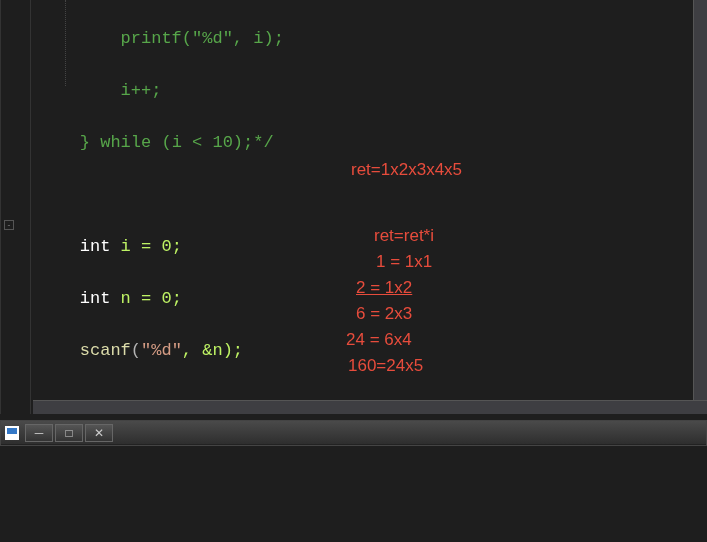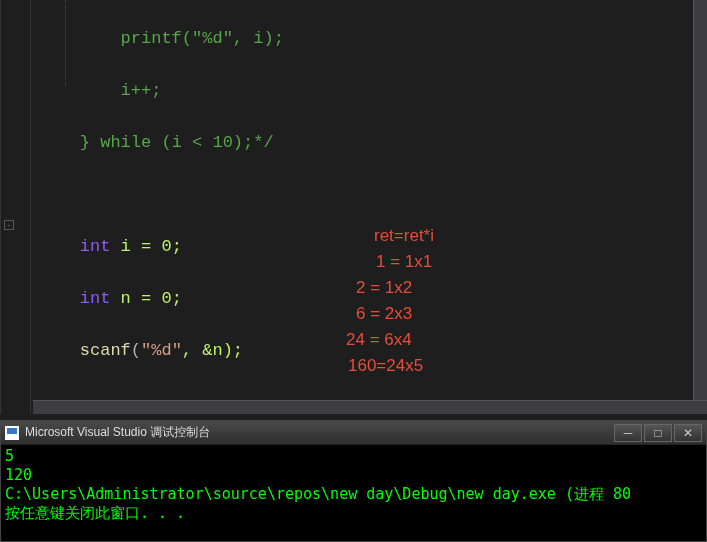--- a/index.html
+++ b/index.html
@@ -43,21 +43,21 @@
       padding-left: 38px;
       padding-top: 0;
       font-size: 17px;
       line-height: 26px;
       color: #d4d4d4;
       white-space: pre;
       position: relative;
     }
     .line { height: 26px; }
     .comment { color: #57a64a; }
-    .keyword { color: #8b5cf6; }
+    .keyword { color: #ffffff; }
     .string { color: #d69d85; }
     .identifier { color: #dcdcaa; }
     .paren { color: #b4b4b4; }
     .default { color: #bef264; }
     .annotation {
       color: #e74c3c;
       position: absolute;
       font-family: 'Microsoft YaHei', sans-serif;
       font-size: 17px;
     }
@@ -172,38 +172,34 @@
 <div class="line"><span>    </span><span class="identifier">scanf</span><span class="paren">(</span><span class="string">"%d"</span><span class="default">, &amp;n);</span></div>
 
 
 
 
 
 
 
   </div>
 
+  <div class="annotation" style="left:350px; top:160px;">ret=1x2x3x4x5</div>
   <div class="annotation" style="left:373px; top:226px;">ret=ret*i</div>
   <div class="annotation" style="left:375px; top:252px;"> 1  = 1x1</div>
-  <div class="annotation" style="left:355px; top:278px;"> 2  = 1x2</div>
+  <div class="annotation" style="left:355px; top:278px;text-decoration:underline;"> 2  = 1x2</div>
   <div class="annotation" style="left:355px; top:304px;"> 6  = 2x3</div>
   <div class="annotation" style="left:345px; top:330px;">24 = 6x4</div>
   <div class="annotation" style="left:347px; top:356px;">160=24x5</div>
 
   <div class="scrollbar-h"></div>
   <div class="scrollbar-v"></div>
 </div>
 
 <div class="console-window">
   <div class="console-titlebar">
     <div class="console-icon"></div>
-    <div class="console-title">Microsoft Visual Studio 调试控制台</div>
     <div class="console-buttons">
       <div class="console-btn">─</div>
       <div class="console-btn">□</div>
       <div class="console-btn close">✕</div>
     </div>
   </div>
-  <div class="console-body"><span>5</span>
-<span>120</span>
-<span>C:\Users\Administrator\source\repos\new day\Debug\new day.exe (进程 80</span>
-<span>按任意键关闭此窗口. . .</span></div>
 </div>
 
 </body></html>

